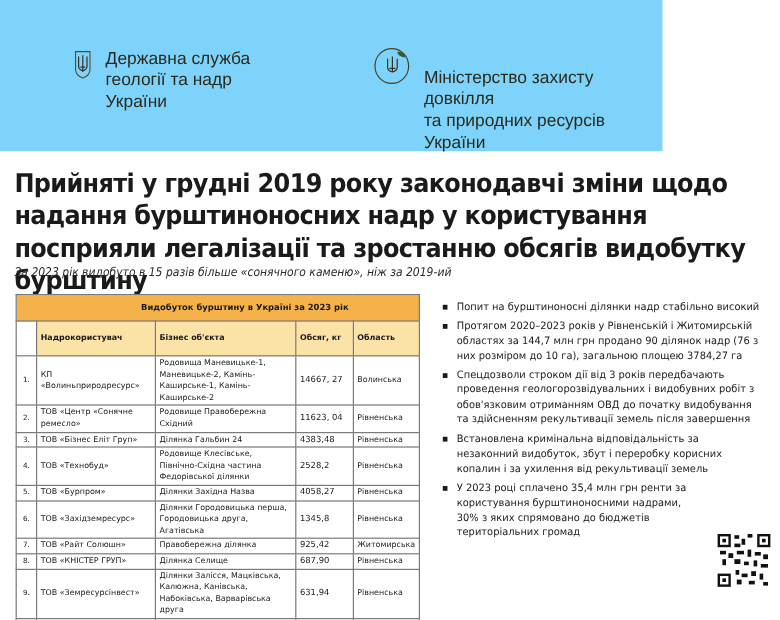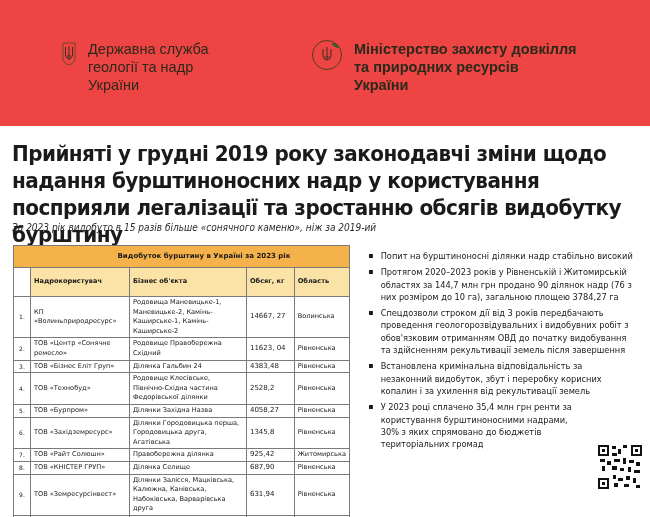--- a/index.html
+++ b/index.html
@@ -1,22 +1,22 @@
 <!DOCTYPE html>
 <html><head>
 <meta charset="utf-8">
 <style>
   * { box-sizing: border-box; margin: 0; padding: 0; }
   body { width: 650px; height: 517px; background: #ffffff; font-family: "DejaVu Sans", sans-serif; color: #1a1a1a; overflow: hidden; position: relative; }
-  .banner { position: absolute; left: 0; top: 0; width: 650px; height: 126px; background: #ef4444; padding-left: 48px; }
+  .banner { position: absolute; left: 0; top: 0; width: 552px; height: 126px; background: #7dd3fc; padding-left: 48px; }
   .org { position: absolute; display: flex; align-items: flex-start; }
   .org1 { left: 62px; top: 40px; }
   .org2 { left: 312px; top: 40px; }
   .org-name { font-family: "Liberation Sans", sans-serif; font-size: 14.5px; line-height: 18px; color: #2a2a1a; margin-left: 12px; white-space: pre-line; }
-  .org2 .org-name { font-weight: bold; }
+  .org2 .org-name { font-weight: normal; margin-top: 16px; }
   .trident { width: 14px; height: 24px; margin-top: 2px; }
   .circ { width: 30px; height: 30px; border: 1.3px solid #4a4020; border-radius: 50%; display: flex; align-items: center; justify-content: center; position: relative; margin-top: 0px; }
   .leaf { position: absolute; right: 2px; top: 2px; width: 7px; height: 5px; background: #3a5a2a; border-radius: 0 100% 0 100%; }
 
   .title { position: absolute; left: 12px; top: 140px; width: 630px; font-family: "DejaVu Sans", sans-serif; font-weight: bold; font-size: 21.5px; line-height: 27px; color: #1a1a1a; letter-spacing: -0.6px; transform: scaleX(0.93); transform-origin: left; width: 680px; }
   .subtitle { position: absolute; left: 12px; top: 222px; font-family: "DejaVu Sans", sans-serif; font-style: italic; font-size: 10px; color: #2a2a2a; transform: scaleX(0.9); transform-origin: left; white-space: nowrap; }
 
   table.amber { position: absolute; left: 13px; top: 245px; width: 337px; border-collapse: collapse; font-family: "DejaVu Sans", sans-serif; font-size: 6.6px; color: #1a1a1a; }
   table.amber td, table.amber th { border: 0.8px solid #7a7a7a; padding: 1px 3px; vertical-align: middle; text-align: left; line-height: 9.6px; }
   table.amber .t-title { background: #f6b24a; font-weight: bold; text-align: center; height: 22px; font-size: 7px; padding-left: 48px; }

